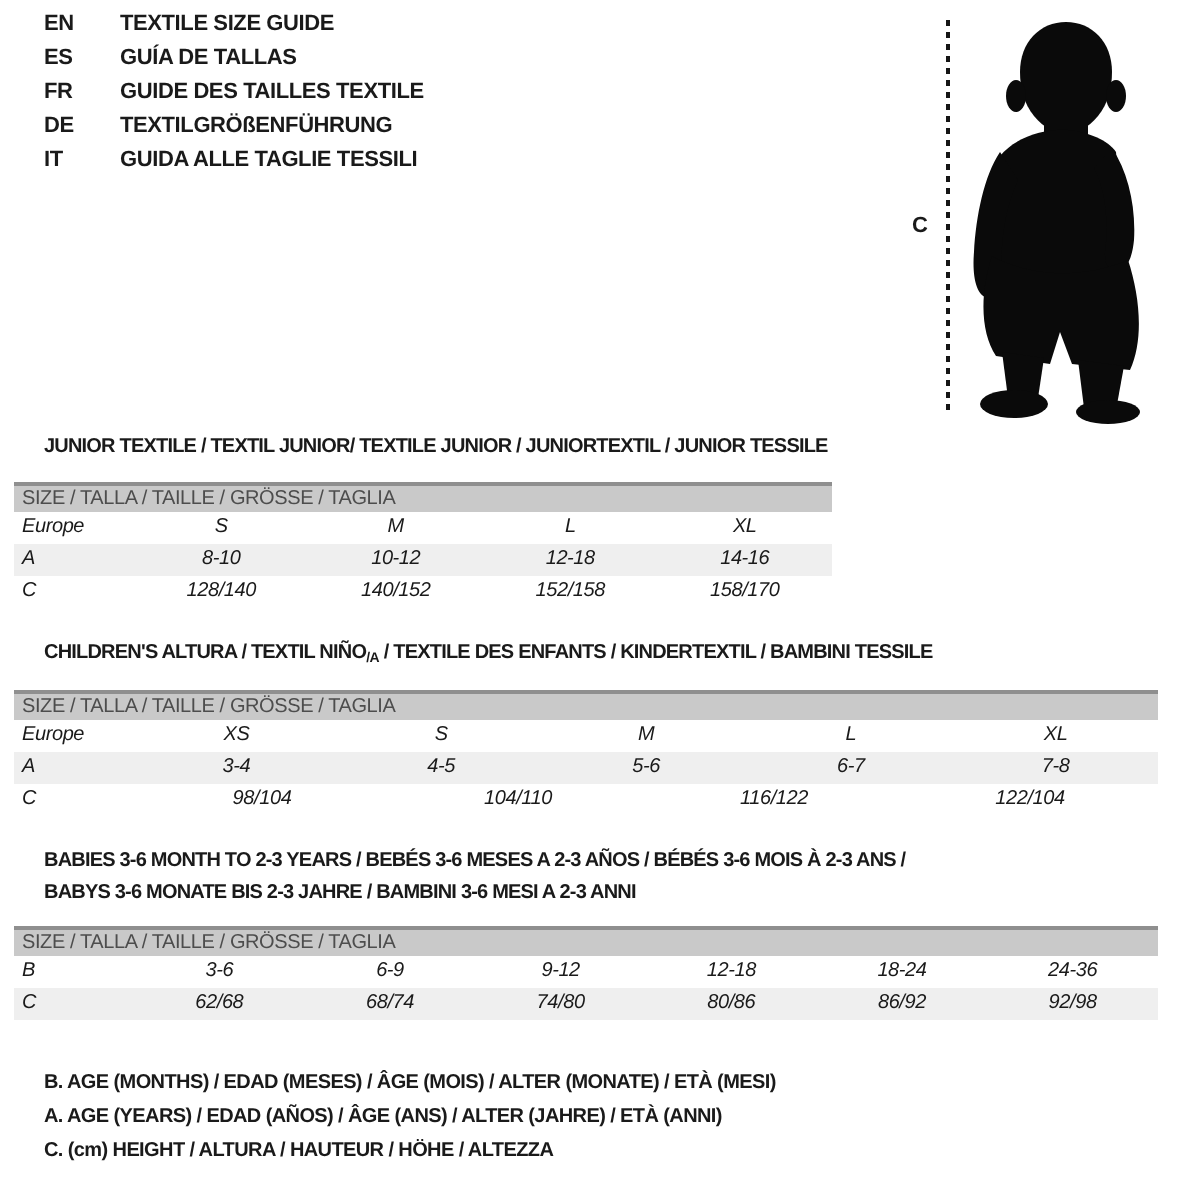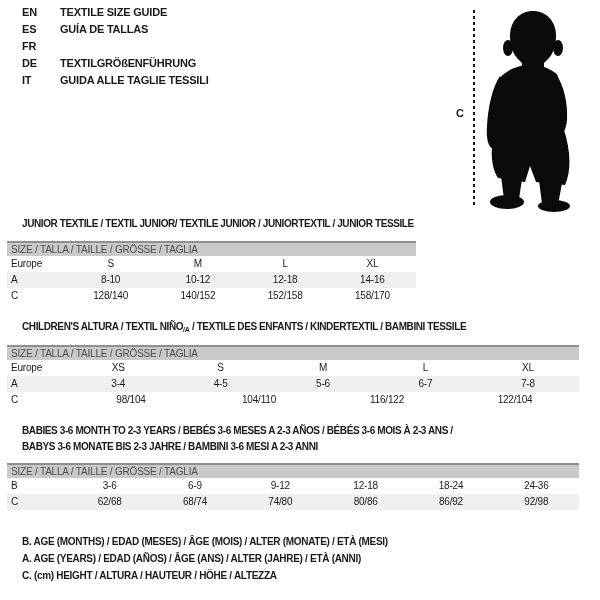--- a/index.html
+++ b/index.html
@@ -37,21 +37,21 @@
   .tbl { position:absolute; left:7px; font-size:10px; letter-spacing:-0.2px; }
   #tbl-junior { top:241px; width:409px; }
   #tbl-children { top:345px; width:572px; }
   #tbl-babies { top:463px; width:572px; }
   .tbl-head {
     background:var(--header-bar,#c9c9c9);
     border-top:2px solid var(--header-bar-border,#8f8f8f);
     height:15px; line-height:13px; padding-left:4px;
     color:#4d4d4d;
   }
-  .tbl-row { display:flex; height:16px; line-height:16px; }
+  .tbl-row { display:flex; height:16px; line-height:16px;font-style:italic; }
   .tbl-row.stripe { background:var(--row-stripe,#efefef); }
   .row-label { width:60px; flex:0 0 60px; padding-left:4px; }
   .cell { flex:1; text-align:center; }
 
   
   .legend { position:absolute; left:22px; top:533px; font-weight:bold; font-size:10px; line-height:17px; letter-spacing:-0.3px; white-space:nowrap; }
 </style>
 </head>
 <body>
 
@@ -61,20 +61,21 @@
     <div class="lang-row">
       <span class="lang-code">EN</span>
       <span class="lang-label">TEXTILE SIZE GUIDE</span>
     </div>
     <div class="lang-row">
       <span class="lang-code">ES</span>
       <span class="lang-label">GUÍA DE TALLAS</span>
     </div>
     <div class="lang-row">
       <span class="lang-code">FR</span>
+      <span class="lang-label">GUIDE DES TAILLES TEXTILE</span>
     </div>
     <div class="lang-row">
       <span class="lang-code">DE</span>
       <span class="lang-label">TEXTILGRÖßENFÜHRUNG</span>
     </div>
     <div class="lang-row">
       <span class="lang-code">IT</span>
       <span class="lang-label">GUIDA ALLE TAGLIE TESSILI</span>
     </div>
   </div>

